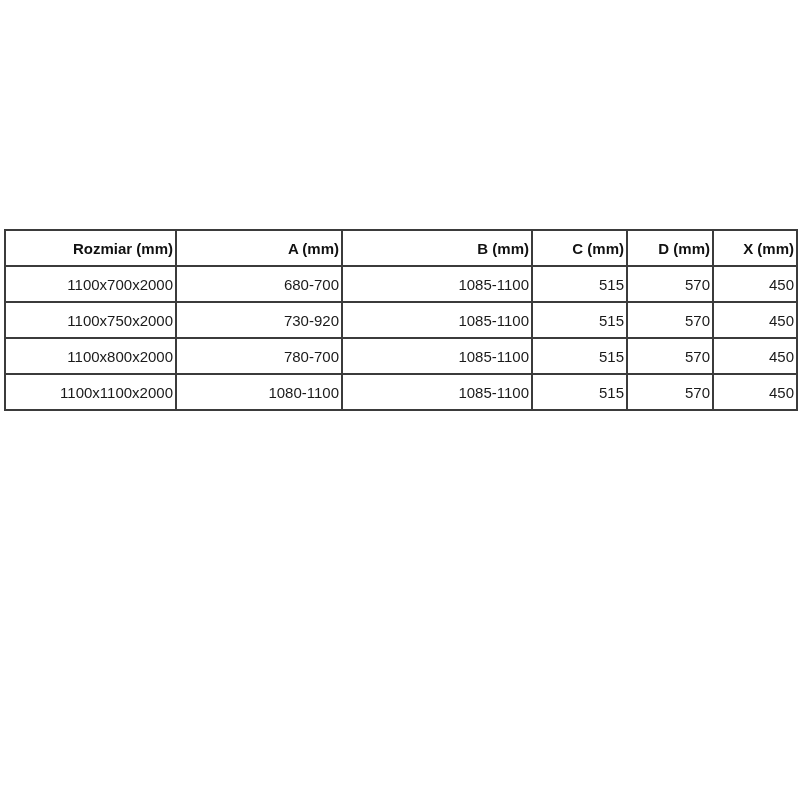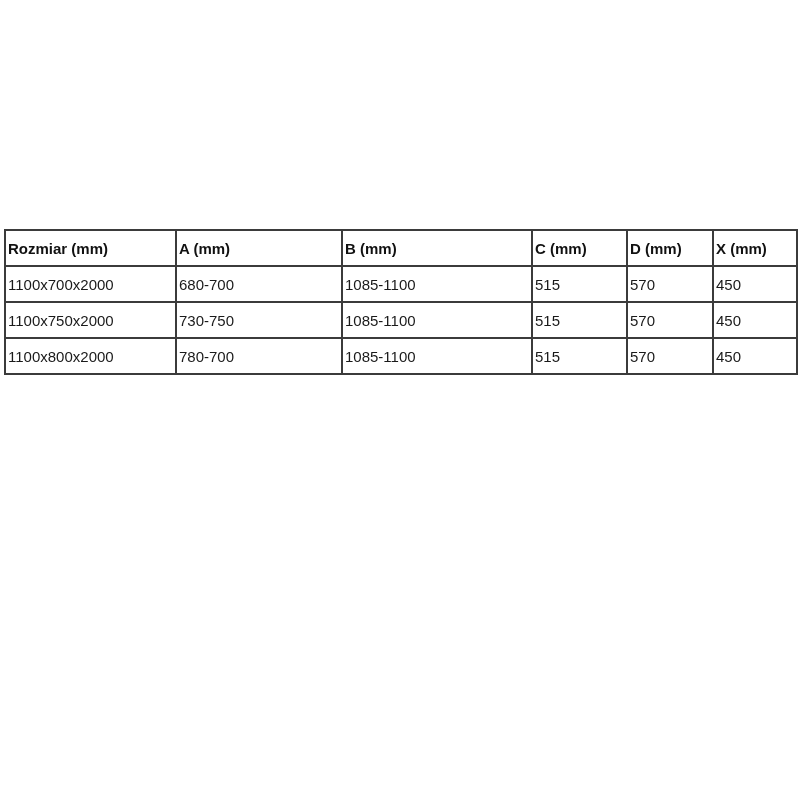--- a/index.html
+++ b/index.html
@@ -27,21 +27,21 @@
     border-collapse: collapse;
     table-layout: fixed;
     width: 792px;
     background: #ffffff;
   }
   table.spec th,
   table.spec td {
     border: 2px solid #3b3b3b;
     height: 34px;
     padding: 0 2px;
-    text-align: left;
+    text-align: right;
     vertical-align: middle;
     font-size: 15px;
     color: #1a1a1a;
     white-space: nowrap;
     overflow: hidden;
   }
   table.spec th {
     font-weight: bold;
     color: #111111;
   }
@@ -80,30 +80,38 @@
           <tr>
             <td>1100x700x2000</td>
             <td>680-700</td>
             <td>1085-1100</td>
             <td>515</td>
             <td>570</td>
             <td>450</td>
           </tr>
           <tr>
             <td>1100x750x2000</td>
-            <td>730-750</td>
+            <td>730-920</td>
             <td>1085-1100</td>
             <td>515</td>
             <td>570</td>
             <td>450</td>
           </tr>
           <tr>
             <td>1100x800x2000</td>
             <td>780-700</td>
             <td>1085-1100</td>
             <td>515</td>
             <td>570</td>
             <td>450</td>
           </tr>
+          <tr>
+            <td>1100x1100x2000</td>
+            <td>1080-1100</td>
+            <td>1085-1100</td>
+            <td>515</td>
+            <td>570</td>
+            <td>450</td>
+          </tr>
         </tbody>
     </table>
   </div>
 </div>
 
 </body></html>

